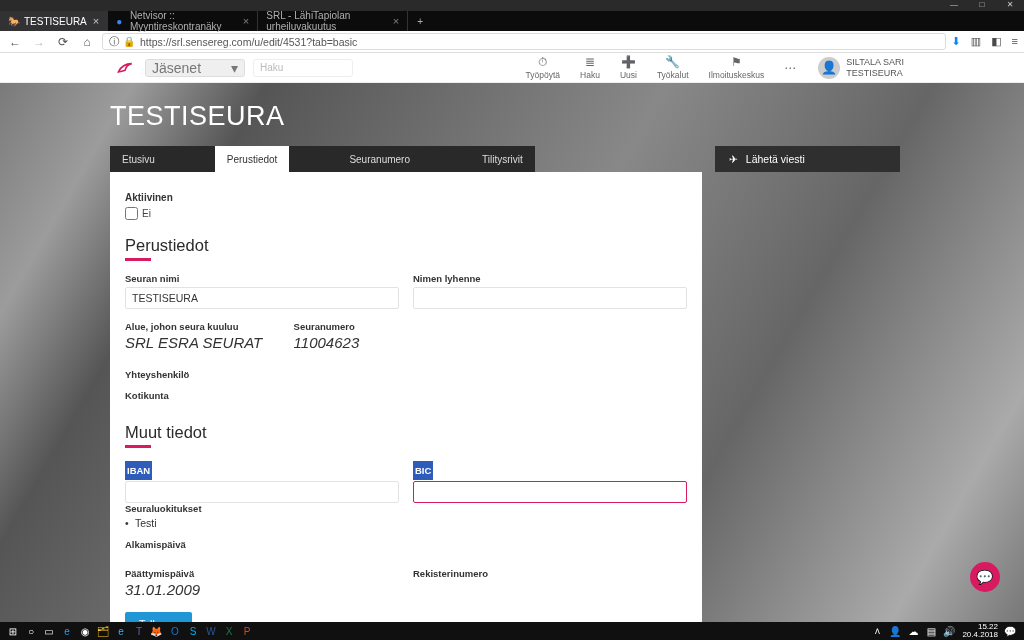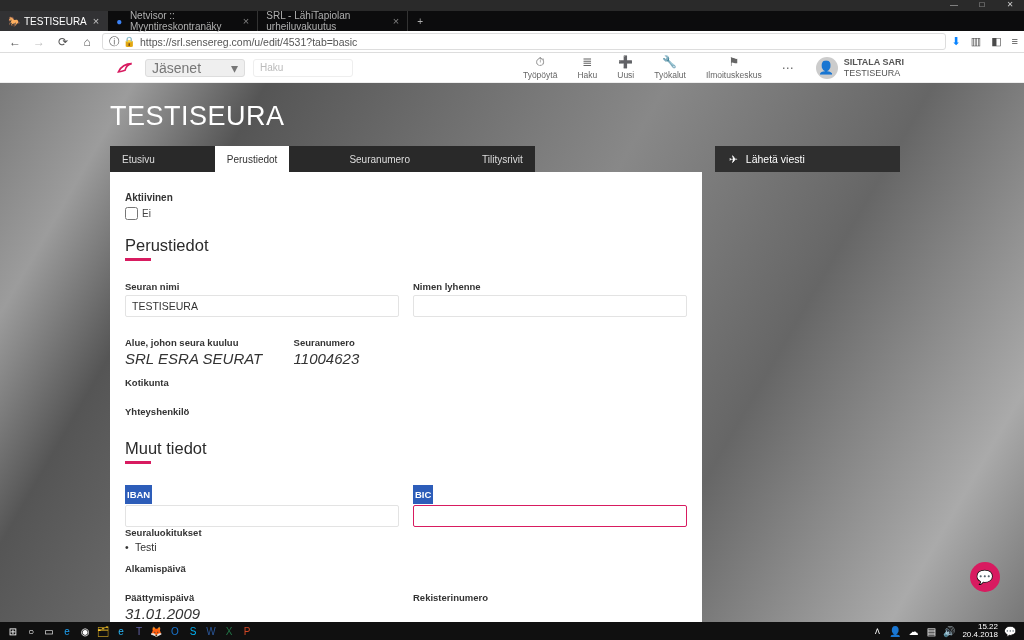--- a/index.html
+++ b/index.html
@@ -49,21 +49,21 @@
 .ptab.active { background: #fff; color: #333; }
 .ptab-spacer { flex: 1; }
 .send-btn { background: #2f2f2f; color: #fff; height: 26px; width: 185px; margin-left: 18px; display: flex; align-items: center; padding: 0 14px; font-size: 10.5px; gap: 8px; }
 
 
 .card { background: #fff; padding: 12px 15px 15px 15px; min-height: 460px; }
 .fieldlabel { font-size: 10px; font-weight: 700; color: #333; margin-top: 8px; }
 .checkbox-row { font-size: 10px; color: #444; display: flex; align-items: center; gap: 4px; margin-top: 4px; }
 .section-h { font-size: 16.5px; font-weight: 500; color: #2b2b2b; margin-top: 16px; border-bottom: 2px solid transparent; display: inline-block; position: relative; padding-bottom: 4px; }
 .section-h:after { content:""; position:absolute; left:0; bottom:-2px; width:26px; height:3px; background:#d81b60; }
-.form-row { display: flex; gap: 14px; margin-top: 20px; }
+.form-row { display: flex; gap: 14px; margin-top: 12px; }
 .form-col { flex: 1; }
 .small-label { font-size: 9.5px; font-weight: 700; color: #333; }
 .small-label.hl { background: #2d5db9; color: #fff; padding: 4px 2px; }
 .text-input { width: 100%; height: 22px; border: 1px solid #e3e3e3; border-radius: 2px; padding: 0 6px; font-size: 10.5px; color: #333; margin-top: 3px; }
 .text-input.focused { border: 1px solid #d81b60; outline: none; }
 .static-val { font-size: 15px; color: #333; margin-top: 2px; font-style: italic; }
 .bullet-item { font-size: 10.5px; color: #333; margin-top: 3px; padding-left: 10px; position: relative; }
 .bullet-item:before { content: "•"; position: absolute; left: 0; }
 .save-btn { background: #2196d6; color: #fff; border: none; padding: 6px 14px; font-size: 10.5px; margin-top: 14px; cursor: pointer; border-radius: 2px; }
 .chat-bubble { position: absolute; right: 24px; bottom: 30px; width: 30px; height: 30px; background: #d81b60; border-radius: 50%; display: flex; align-items: center; justify-content: center; color: #fff; font-size: 14px; }
@@ -152,21 +152,21 @@
   <div class="hdr-item">
       <span class="ic">⚑</span>
       <span>Ilmoituskeskus</span>
     </div>
   <div class="hdr-item">
       <span class="ic">⋯</span>
     </div>
   <div class="user-block">
     <div class="avatar-ic">👤</div>
     <div class="user-text">
-      <div style="font-weight:700">SILTALA SARI</div>
+      <div style="font-weight:400">SILTALA SARI</div>
       <div>TESTISEURA</div>
     </div>
   </div>
 </div>
 
 <div class="main">
   <div class="main-inner">
     <div class="page-title">TESTISEURA</div>
     <div class="tabrow">
       <div class="ptabs">
@@ -207,22 +207,22 @@
           <div class="small-label">Alue, johon seura kuuluu</div>
           <div class="static-val">SRL ESRA SEURAT</div>
         </div>
         <div class="form-col" style="flex:0 0 40%">
           <div class="small-label">Seuranumero</div>
           <div class="static-val">11004623</div>
         </div>
         <div class="form-col"></div>
       </div>
 
+      <div class="small-label" style="margin-top:18px">Yhteyshenkilö</div>
       <div class="small-label" style="margin-top:10px">Kotikunta</div>
-      <div class="small-label" style="margin-top:18px">Yhteyshenkilö</div>
 
       <div class="section-h" style="margin-top:22px">Muut tiedot</div>
 
       <div class="form-row">
         <div class="form-col">
           <span class="small-label hl">IBAN</span>
           <input class="text-input" value="" style="">
         </div>
         <div class="form-col">
           <span class="small-label hl">BIC</span>

